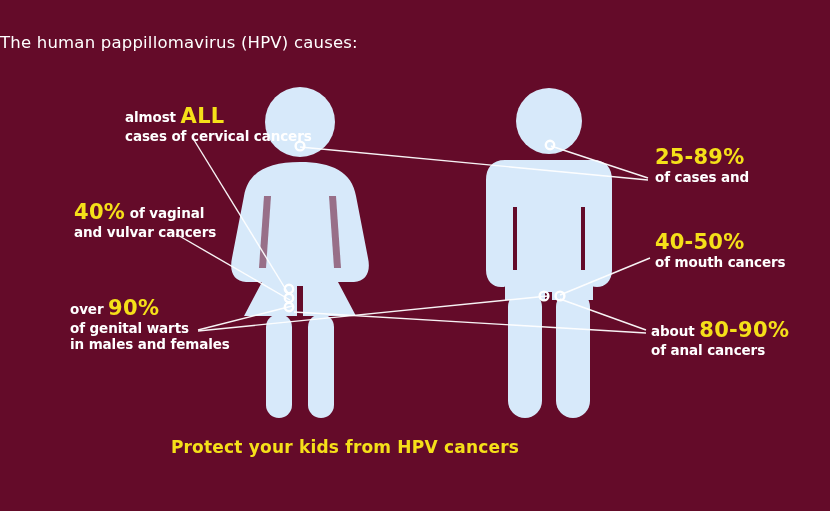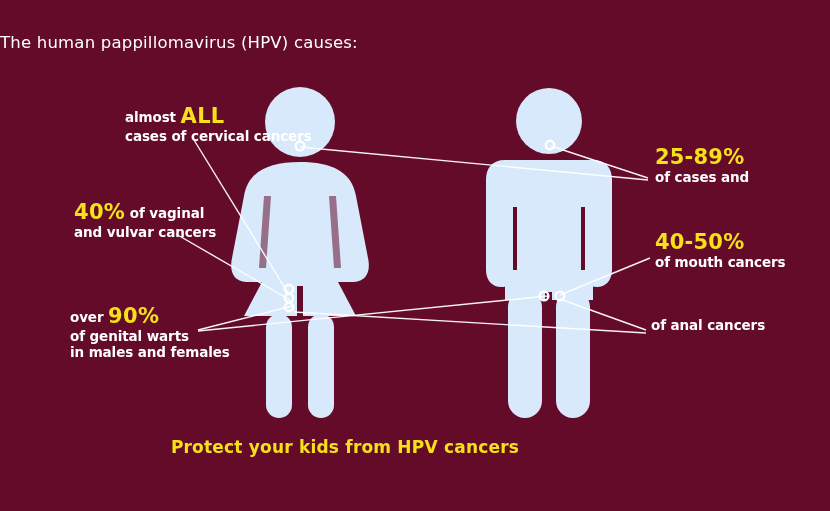--- a/index.html
+++ b/index.html
@@ -187,38 +187,42 @@
   </div>
 
   <div class="callout left" style="left:74px; top:200px;">
     <span class="c-line t-small">
       <span class="hl inline-big">40%</span>
       <span>of vaginal</span>
     </span>
     <span class="c-line t-small">and vulvar cancers</span>
   </div>
 
-  <div class="callout left" style="left:70px; top:304px;">
+  <div class="callout left" style="left:70px; top:296px;">
     <span class="c-line t-small">
       <span>over</span>
       <span class="hl inline-big">90%</span>
     </span>
     <span class="c-line t-small">of genital warts</span>
     <span class="c-line t-small">in males and females</span>
   </div>
 
   <div class="callout right" style="left:655px; top:145px;">
     <span class="c-line hl t-big">25-89%</span>
     <span class="c-line t-small">of cases and</span>
   </div>
 
   <div class="callout right" style="left:655px; top:230px;">
     <span class="c-line hl t-big">40-50%</span>
     <span class="c-line t-small">of mouth cancers</span>
   </div>
 
   <div class="callout right" style="left:651px; top:318px;">
+    <span class="c-line t-small">
+      <span>about</span>
+      <span class="hl inline-big">80-90%</span>
+    </span>
     <span class="c-line t-small">of anal cancers</span>
   </div>
 
   <div id="footer">Protect your kids from HPV cancers</div>
 
 </div>
 
 </body></html>

